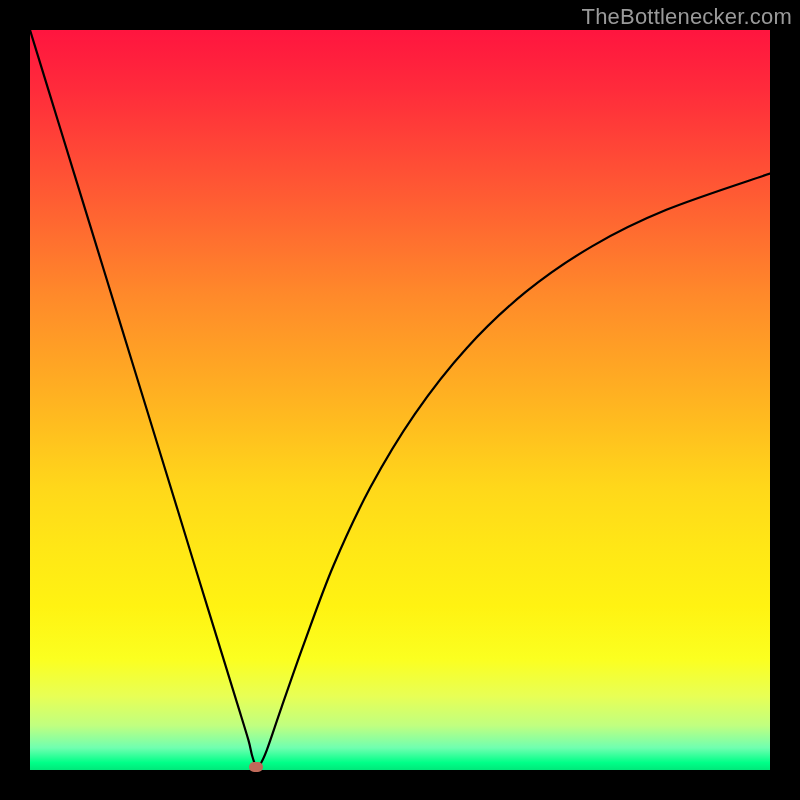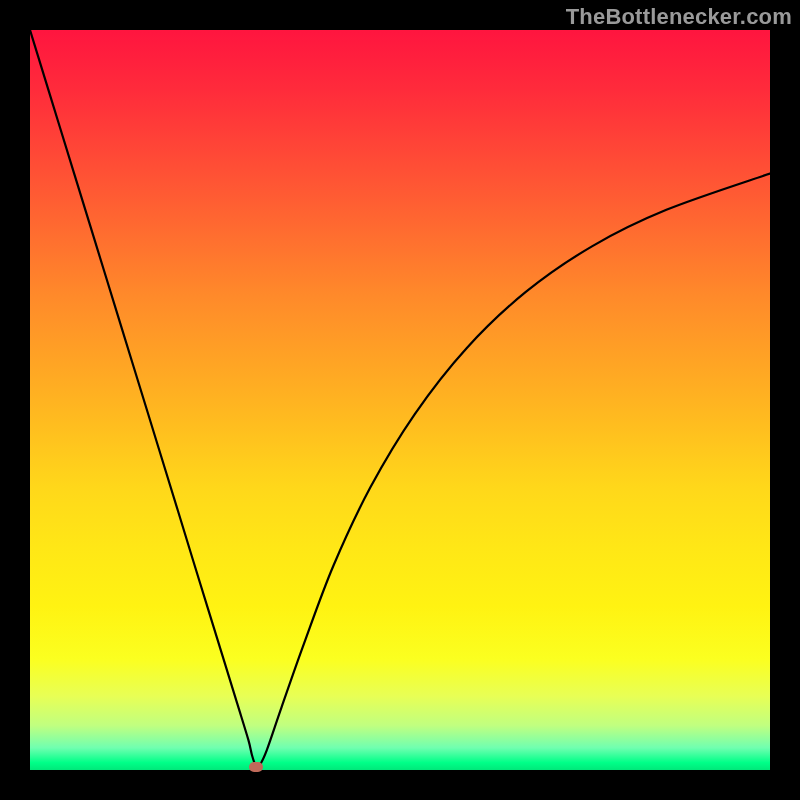--- a/index.html
+++ b/index.html
@@ -41,21 +41,21 @@
       #00ff88 99%,
       #00e87a 100%
     );
   }
   .watermark {
     position: absolute;
     top: 4px;
     right: 8px;
     color: #9a9a9a;
     font-size: 22px;
-    font-weight: 700;
+    font-weight: 400;
     letter-spacing: 0.2px;
     user-select: none;
   }
   svg.curve {
     position: absolute;
     left: 0;
     top: 0;
     width: 740px;
     height: 740px;
     pointer-events: none;

